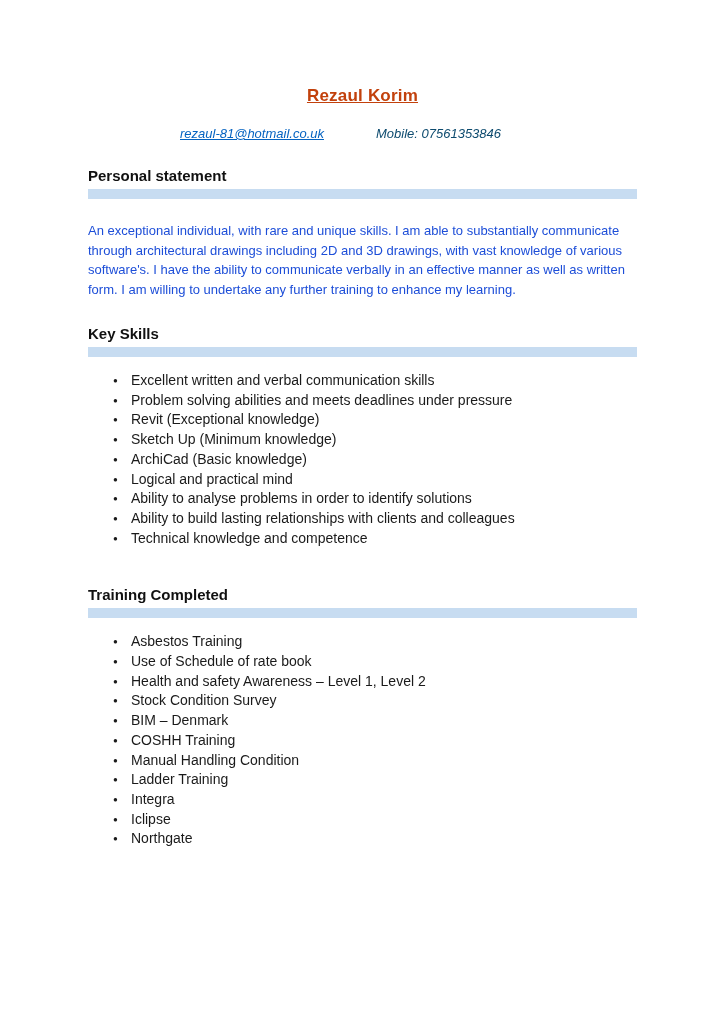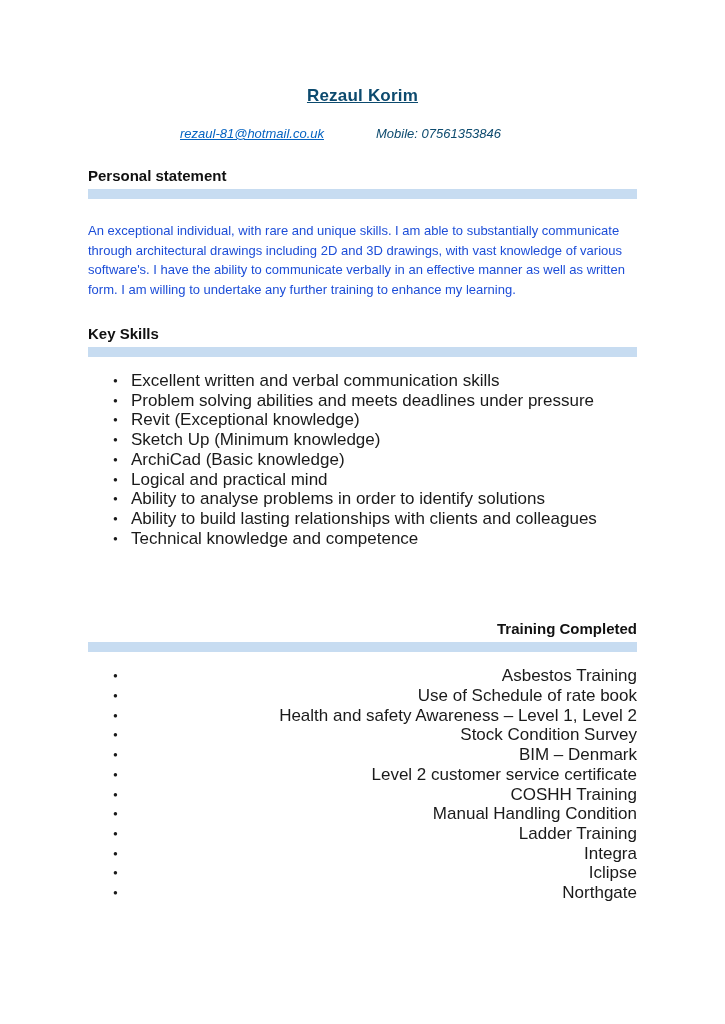--- a/index.html
+++ b/index.html
@@ -19,21 +19,21 @@
     background: #ffffff;
     overflow: hidden;
   }
   .doc-title {
     text-align: center;
     font-size: 17px;
     font-weight: bold;
     text-decoration: underline;
     margin: 0 0 20px 0;
     letter-spacing: 0.2px;
-    color: #0c4a6e;
+    color: #c2410c;
   }
   .contact-row {
     display: flex;
     align-items: baseline;
     font-style: italic;
     font-size: 13px;
     margin: 0 0 16px 0;
   }
   .email-link {
     color: #0563c1;
@@ -42,22 +42,21 @@
     cursor: pointer;
   }
   .mobile-text {
     margin-left: 52px;
     color: #0c4a6e;
   }
   .section {
     margin-top: 26px;
   }
   .section--training {
-    margin-top: 72px;
-    text-align: right;
+    margin-top: 38px;
   }
   .section-heading {
     font-size: 15px;
     font-weight: bold;
     margin: 0 0 5px 0;
     color: #111111;
   }
   .section-bar {
     height: 10px;
     background: #c7dcf1;
@@ -66,21 +65,21 @@
     font-size: 13px;
     line-height: 19.5px;
     margin: 22px 0 0 0;
     max-width: 552px;
     color: #1d4ed8;
   }
   ul.bullets {
     list-style: none;
     margin: 14px 0 0 0;
     padding: 0 0 0 25px;
-    font-size: 17px;
+    font-size: 14px;
     color: #1a1a1a;
   }
   ul.bullets li {
     position: relative;
     line-height: 19.7px;
     padding-left: 18px;
   }
   ul.bullets li::before {
     content: "\25CF";
     position: absolute;
@@ -130,21 +129,20 @@
 
   <div class="section section--training">
     <h2 class="section-heading">Training Completed</h2>
     <div class="section-bar"></div>
     <ul class="bullets">
         <li><span>Asbestos Training</span></li>
         <li><span>Use of Schedule of rate book</span></li>
         <li><span>Health and safety Awareness – Level 1, Level 2</span></li>
         <li><span>Stock Condition Survey</span></li>
         <li><span>BIM – Denmark</span></li>
-        <li><span>Level 2 customer service certificate</span></li>
         <li><span>COSHH Training</span></li>
         <li><span>Manual Handling Condition</span></li>
         <li><span>Ladder Training</span></li>
         <li><span>Integra</span></li>
         <li><span>Iclipse</span></li>
         <li><span>Northgate</span></li>
       </ul>
   </div>
 
 </div>

